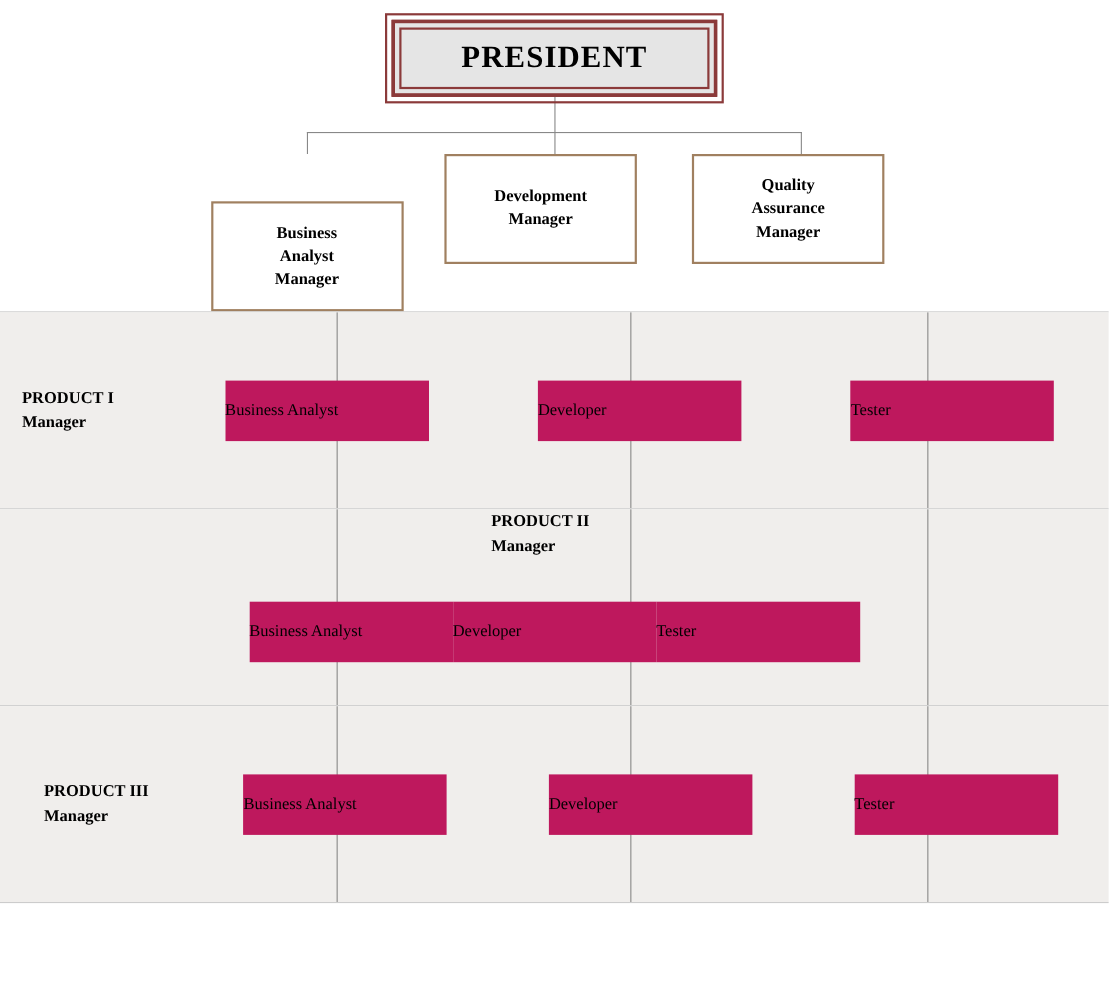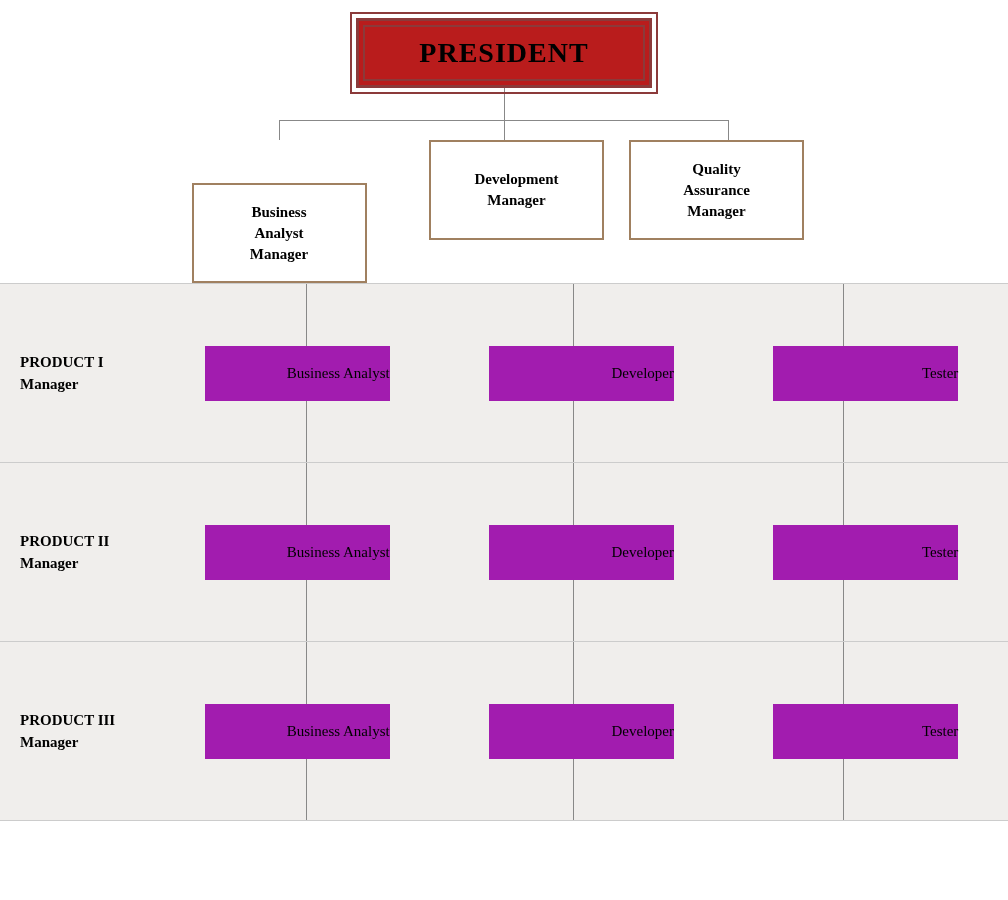--- a/index.html
+++ b/index.html
@@ -19,21 +19,21 @@
       position: relative;
     }
 
     
     .president-box {
       border: 3px solid #7f1d1d;
       outline: 2px solid #8b3a3a;
       outline-offset: 4px;
       padding: 16px 60px;
       text-align: right;
-      background: #b91c1c;
+      background: #e5e5e5;
       position: relative;
     }
 
     .president-box::before {
       content: '';
       position: absolute;
       top: -3px; left: -3px; right: -3px; bottom: -3px;
       border: 3px solid #8b3a3a;
     }
 
@@ -79,27 +79,27 @@
 
     .product-cells {
       flex: 1;
       display: flex;
       justify-content: space-around;
       align-items: center;
       position: relative;
     }
 
     .role-cell {
-      background: #a21caf;
+      background: #be185d;
       border: none;
       width: 185px;
       height: 55px;
       display: flex;
       align-items: center;
-      justify-content: flex-end;
+      justify-content: flex-start;
       text-align: center;
       font-size: 15px;
       color: #000;
     }
 
     
     .top-area {
       background: #fff;
       width: 100%;
       display: flex;
@@ -144,21 +144,21 @@
     </div>
 
     <div style="display:flex;justify-content:space-between;width:650px;padding:0 0px;margin-top:0;">
 
       <div style="display:flex;flex-direction:column;align-items:center;width:200px;margin-top:43px;">
         <div class="manager-box">
           <span class="manager-box-label">Business<br>Analyst<br>Manager</span>
         </div>
       </div>
 
-      <div style="display:flex;flex-direction:column;align-items:flex-end;width:200px;">
+      <div style="display:flex;flex-direction:column;align-items:flex-start;width:200px;">
         <div class="manager-box">
           <span class="manager-box-label">Development<br>Manager</span>
         </div>
       </div>
 
       <div style="display:flex;flex-direction:column;align-items:flex-start;width:200px;">
         <div class="manager-box">
           <span class="manager-box-label">Quality<br>Assurance<br>Manager</span>
         </div>
       </div>
@@ -188,21 +188,21 @@
           </div>
           <div class="role-cell">
             <span>Tester</span>
           </div>
         </div>
       </div>
     </div>
 
     <div style="position:relative;">
       <div style="width:100%;height:1px;background:#ccc;"></div>
-      <div style="display:flex;align-items:center;height:178px;background:#f0eeec;position:relative;">
+      <div style="display:flex;align-items:center;height:178px;background:#f0eeec;position:relative;flex-direction:column;">
         <div style="position:absolute;top:0;bottom:0;left:306px;width:1px;background:#888;"></div>
         <div style="position:absolute;top:0;bottom:0;left:573px;width:1px;background:#888;"></div>
         <div style="position:absolute;top:0;bottom:0;left:843px;width:1px;background:#888;"></div>
 
         <div class="product-label-col">
           <span class="product-label">PRODUCT II<br>Manager</span>
         </div>
         <div class="product-cells">
           <div class="role-cell">
             <span>Business Analyst</span>
@@ -212,21 +212,21 @@
           </div>
           <div class="role-cell">
             <span>Tester</span>
           </div>
         </div>
       </div>
     </div>
 
     <div style="position:relative;">
       <div style="width:100%;height:1px;background:#ccc;"></div>
-      <div style="display:flex;align-items:center;height:178px;background:#f0eeec;position:relative;">
+      <div style="display:flex;align-items:center;height:178px;background:#f0eeec;position:relative;padding-left:20px;">
         <div style="position:absolute;top:0;bottom:0;left:306px;width:1px;background:#888;"></div>
         <div style="position:absolute;top:0;bottom:0;left:573px;width:1px;background:#888;"></div>
         <div style="position:absolute;top:0;bottom:0;left:843px;width:1px;background:#888;"></div>
 
         <div class="product-label-col">
           <span class="product-label">PRODUCT III<br>Manager</span>
         </div>
         <div class="product-cells">
           <div class="role-cell">
             <span>Business Analyst</span>

